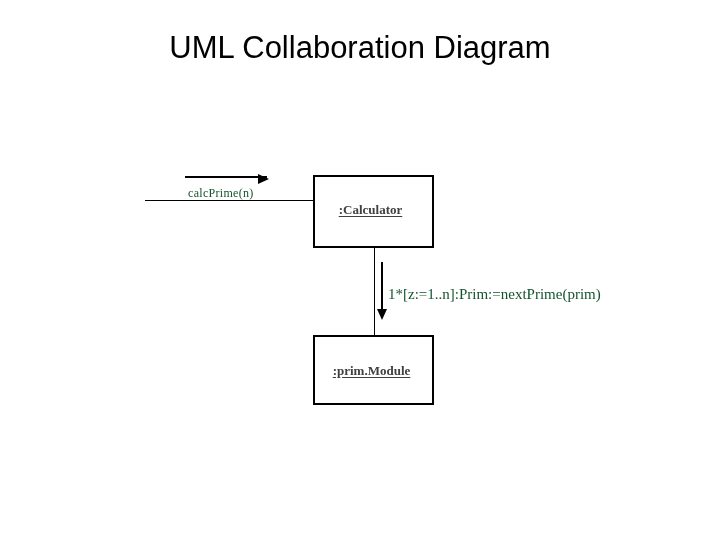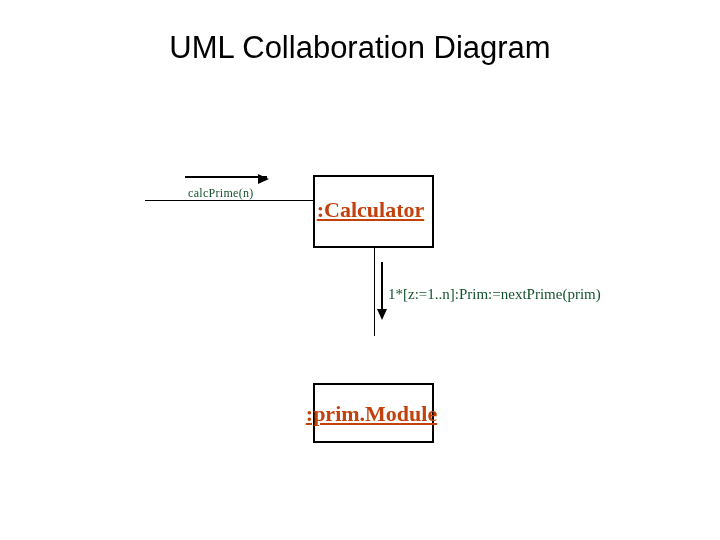--- a/index.html
+++ b/index.html
@@ -38,22 +38,22 @@
     box-sizing: border-box;
     border: 2px solid #000000;
     background: #ffffff;
     display: flex;
     align-items: center;
     justify-content: center;
   }
   .object-name {
     font-family: "Liberation Serif", "DejaVu Serif", serif;
     font-weight: bold;
-    font-size: 22px;
-    color: #c2410c;
+    font-size: 13px;
+    color: #404040;
     text-decoration: underline;
     text-underline-offset: 2px;
     white-space: nowrap;
   }
 
   #box-calculator {
     left: 313px;
     top: 175px;
     width: 121px;
     height: 73px;
@@ -61,22 +61,21 @@
   #box-calculator .object-name {
     position: relative;
     top: -2px;
     left: -3px;
   }
 
   #box-primmodule {
     left: 313px;
     top: 335px;
     width: 121px;
-    height: 60px;
-    margin-top: 48px;
+    height: 70px;
   }
   #box-primmodule .object-name {
     position: relative;
     top: 1px;
     left: -2px;
   }
 
   
   .link-h {
     position: absolute;

